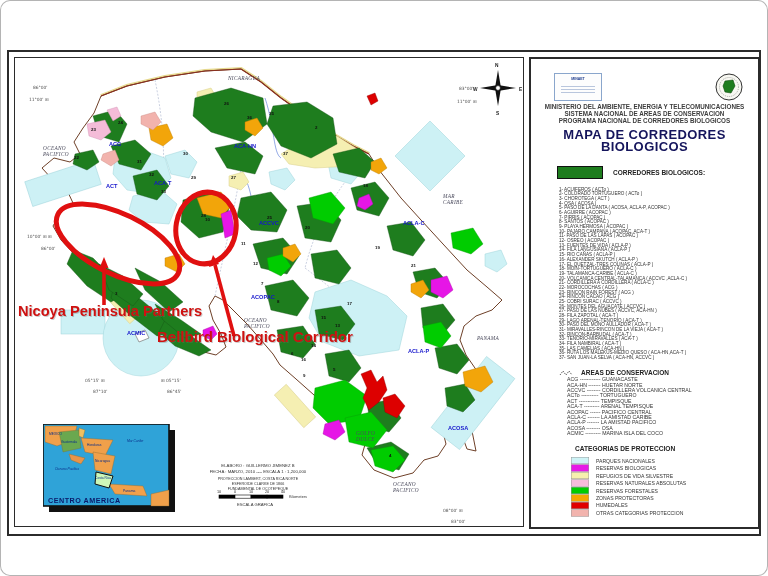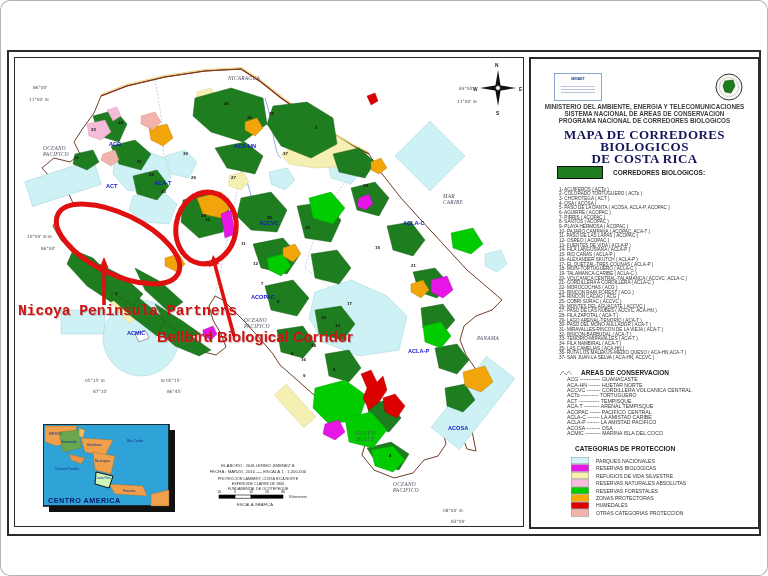--- a/index.html
+++ b/index.html
@@ -12,42 +12,42 @@
   svg text{font-family:"Liberation Sans",sans-serif}
   text.sea{fill:#4a4a5c;font-style:italic;font-family:"Liberation Serif",serif;font-size:5.3px;letter-spacing:.3px}
   text.region{fill:#1515cc;font-weight:bold;font-size:5.6px}
   text.num{fill:#101010;font-weight:bold;font-size:4.4px}
   text.coord{fill:#555;font-size:4.4px;font-family:"DejaVu Sans",sans-serif}
   text.credit{fill:#333}
   text.compass{fill:#222;font-size:4.8px;font-weight:bold}
   .scale-half{transform:scale(.5);transform-origin:0 0;width:200%;}
   .org-lines{position:absolute;left:0;top:44px;text-align:center;color:#3d3d3d;font-weight:bold;font-size:12.6px;line-height:14.5px;}
   .title-lines{position:absolute;left:0;top:70px;width:100%;text-align:center;color:#15155c;
-               font-family:Liberation Serif, serif;font-weight:bold;font-size:13px;line-height:12px;letter-spacing:.4px;}
+               font-family:Liberation Sans, sans-serif;font-weight:bold;font-size:13px;line-height:12px;letter-spacing:.4px;}
   .corr-head{position:absolute;left:26px;top:106px;display:flex;align-items:center;}
   .corr-swatch{width:44px;height:11px;background:#1e7d1e;border:1px solid #111;margin-right:10px;}
   .corr-head-label{font-weight:bold;color:#222;font-size:13px;transform:scale(.5);transform-origin:0 50%;white-space:nowrap;width:0;}
   .tinylist{position:absolute;color:#333;white-space:nowrap;}
   #corridor-list{left:28px;top:128px;font-size:9.2px;line-height:9.35px;}
   #areas-list{left:36px;top:318px;font-size:10.4px;line-height:10.8px;}
   .areas-head{position:absolute;left:28px;top:306px;display:flex;align-items:center;}
   .areas-head-label{font-weight:bold;color:#222;font-size:13px;transform:scale(.5);transform-origin:0 50%;white-space:nowrap;width:0;}
   .cat-head{position:absolute;left:44px;top:386px;font-weight:bold;color:#222;font-size:13.2px;transform:scale(.5);transform-origin:0 0;white-space:nowrap;}
   #cat-list{left:40px;top:398px;}
   .cat-row{display:flex;align-items:center;height:14.9px;}
   .cat-swatch{width:34px;height:12px;border:1px solid #999;margin-right:14px;flex:none;}
   .cat-label{font-size:10.2px;color:#333;white-space:nowrap;}
   .logo-left{position:absolute;left:23px;top:14px;width:46px;height:26px;border:1px solid #8aa6cc;background:#fdfdfd;
              font-size:7px;color:#23408f;text-align:center;overflow:hidden;}
   .logo-left .t{transform:scale(.5);transform-origin:50% 0;font-weight:bold;margin-top:3px;}
   .logo-left .l{height:1px;background:#b9c6dd;margin:2px 6px 0 6px;}
   .logo-right{position:absolute;left:183px;top:13px;}
   .ann-text{position:absolute;font-weight:bold;color:#cf1110;white-space:nowrap;
             text-shadow:1px 1px 0 rgba(110,110,110,.35);}
-  #nicoya-label{left:3px;top:245px;font-size:14.6px;font-family:Liberation Mono, monospace;}
+  #nicoya-label{left:3px;top:245px;font-size:14.6px;}
   #bellbird-label{left:142px;top:270px;font-size:15px;}
   .inset{position:absolute;left:28px;top:366px;}
 </style>
 </head>
 <body>
 
 <div class="page">
   <div class="frame-outer"></div>
 
   <div class="map-panel">
@@ -351,21 +351,20 @@
       </svg>
     </div>
 
     <div class="org-lines scale-half" id="org-lines">
         <div>MINISTERIO DEL AMBIENTE, ENERGIA Y TELECOMUNICACIONES</div>
         <div>SISTEMA NACIONAL DE AREAS DE CONSERVACION</div>
         <div>PROGRAMA NACIONAL DE CORREDORES BIOLOGICOS</div>
       </div>
     <div class="title-lines" id="title-lines">
         <div>MAPA DE CORREDORES BIOLOGICOS</div>
-        <div>DE COSTA RICA</div>
       </div>
 
     <div class="corr-head">
       <span class="corr-swatch"></span>
       <span class="corr-head-label">CORREDORES BIOLOGICOS:</span>
     </div>
     <div id="corridor-list" class="tinylist scale-half">
         <div>1-  ACUIFEROS ( ACTo )</div>
         <div>2-  COLORADO TORTUGUERO ( ACTo )</div>
         <div>3-  CHOROTEGA ( ACT )</div>

